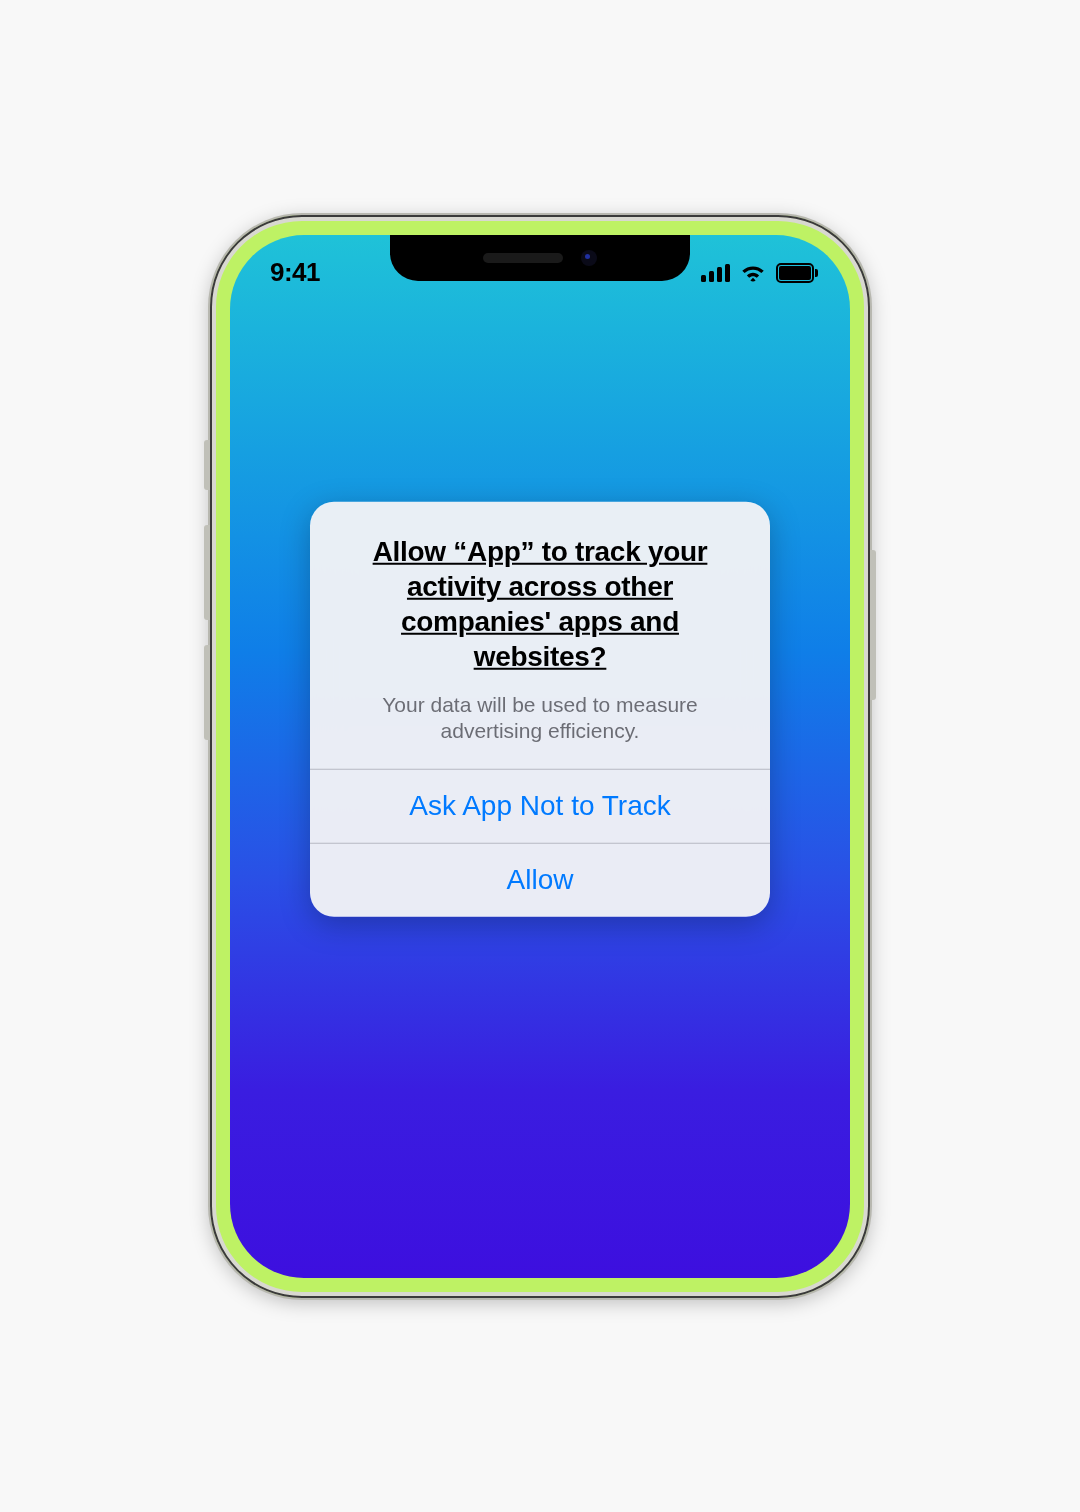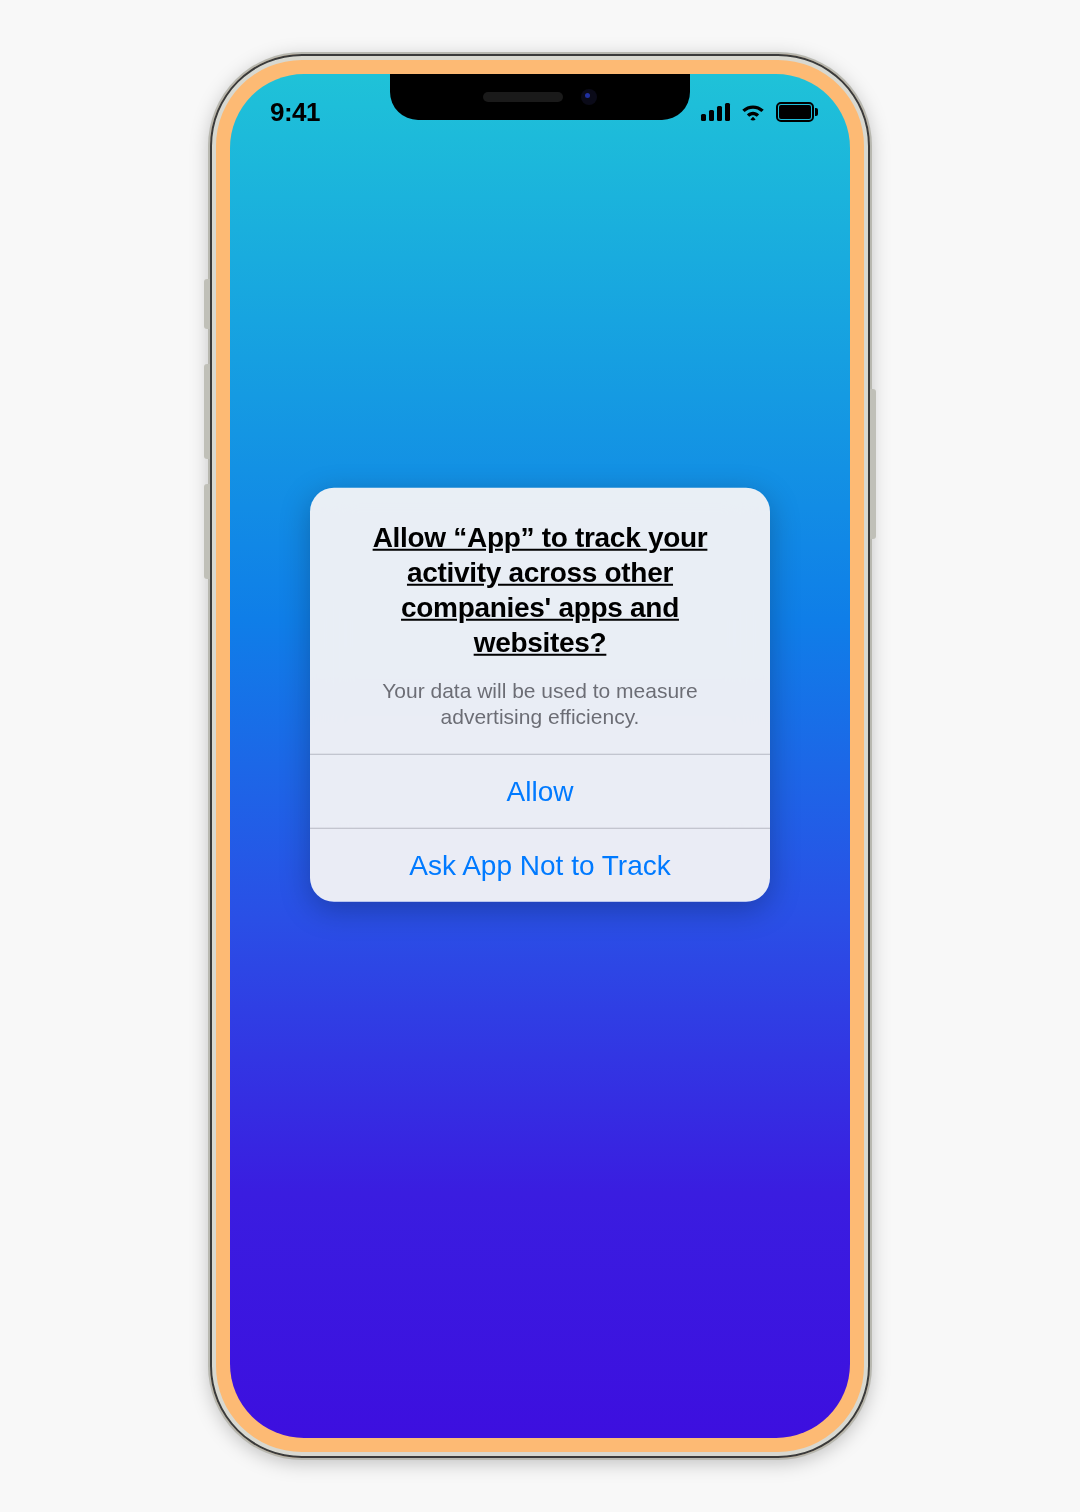--- a/index.html
+++ b/index.html
@@ -13,22 +13,22 @@
       height: 1512px;
       background: #f8f8f8;
       display: flex;
       align-items: center;
       justify-content: center;
       font-family: -apple-system, BlinkMacSystemFont, "Helvetica Neue", Arial, sans-serif;
     }
 
     .phone-frame {
       width: 660px;
-      height: 1404px;
-      background: #fdba74;
+      height: 1083px;
+      background: #bef264;
       border-radius: 92px;
       padding: 20px;
       position: relative;
       box-shadow: 
         inset 0 0 0 2px #3a3a3a,
         inset 0 0 0 6px #d8d8d0,
         0 0 0 2px #b8b8b0,
         0 4px 20px rgba(0,0,0,0.25);
     }
 
@@ -266,18 +266,18 @@
           <div class="battery-nub"></div>
         </div>
       </div>
     </div>
 
     <div class="alert">
       <div class="alert-header">
         <div class="alert-title">Allow “App” to track your activity across other companies' apps and websites?</div>
         <div class="alert-message">Your data will be used to measure advertising efficiency.</div>
       </div>
+      <div class="alert-button">Ask App Not to Track</div>
       <div class="alert-button">Allow</div>
-      <div class="alert-button">Ask App Not to Track</div>
     </div>
 
   </div>
 </div>
 
 </body></html>

